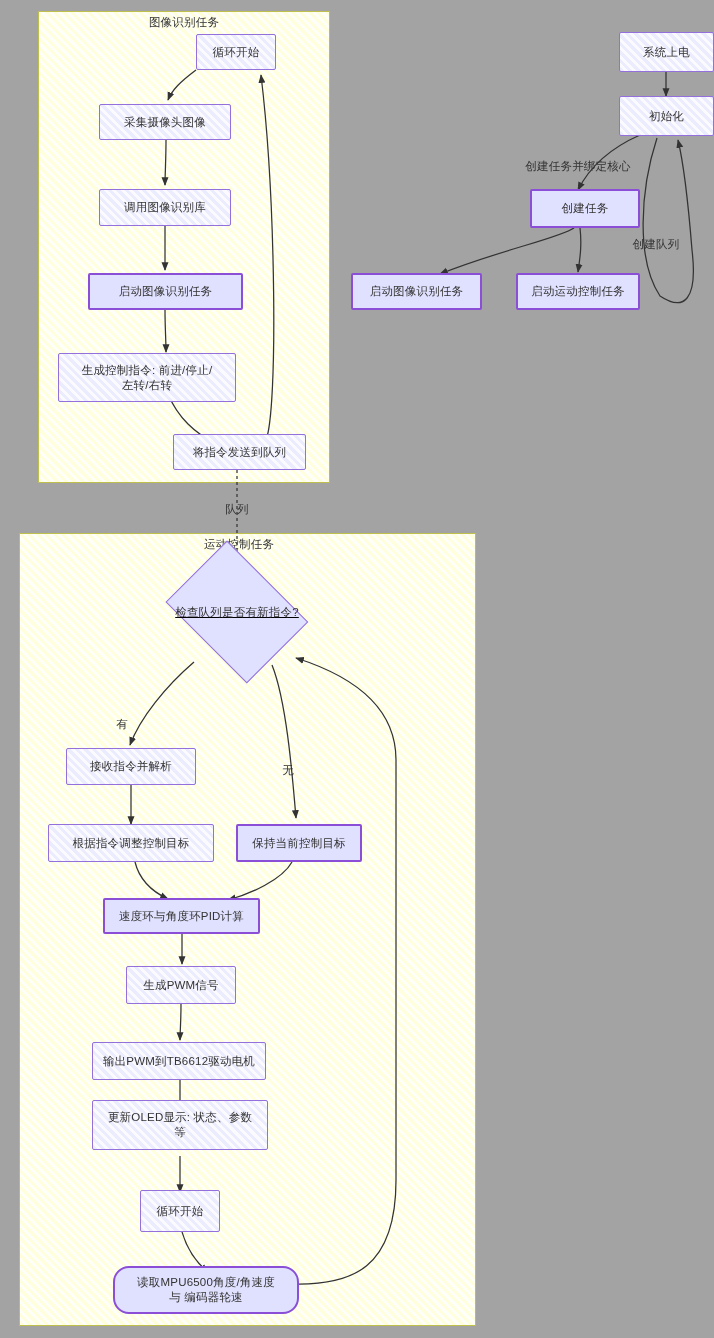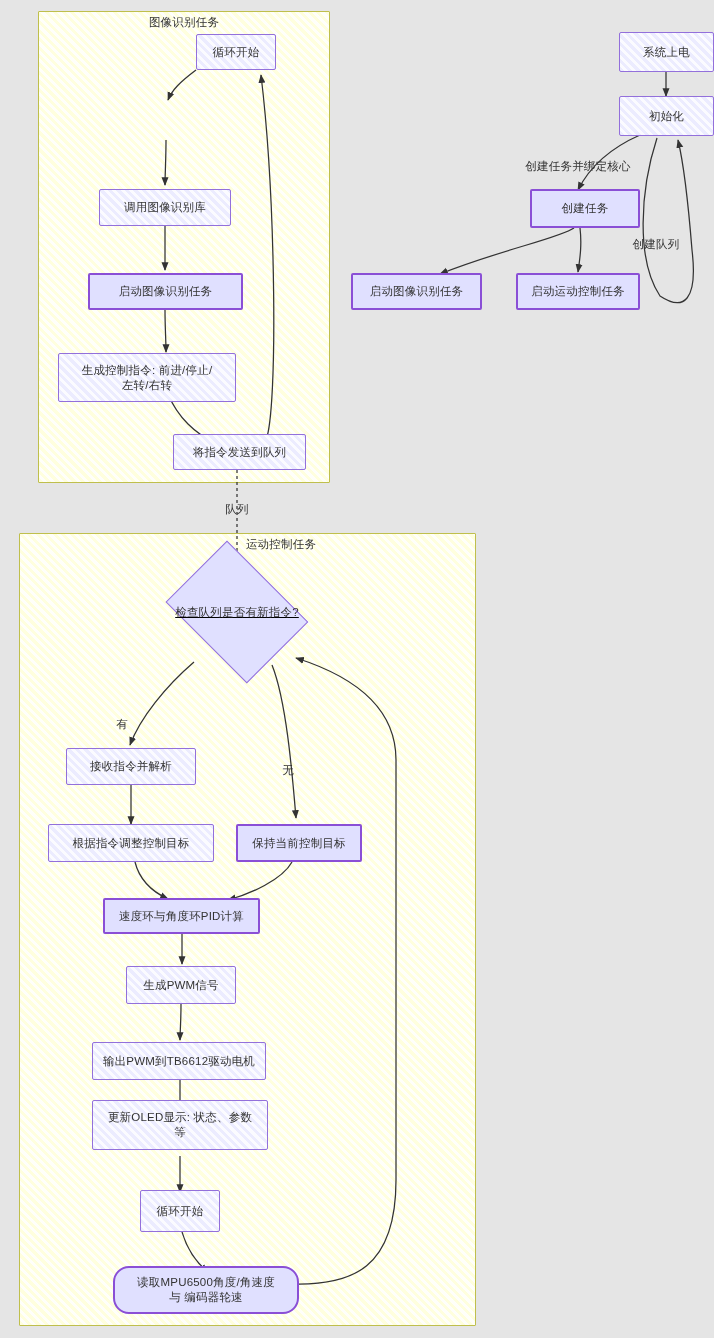--- a/index.html
+++ b/index.html
@@ -5,21 +5,21 @@
 <style>
   html,body{margin:0;padding:0;background:#ffffff;}
   body{
     font-family:"Liberation Sans","DejaVu Sans",sans-serif;
     -webkit-font-smoothing:antialiased;
   }
   #canvas{
     position:relative;
     width:714px;
     height:1338px;
-    background:#e5e5e5;
+    background:#a3a3a3;
     overflow:hidden;
   }
   svg.layer{
     position:absolute;
     left:0; top:0;
     width:714px; height:1338px;
     pointer-events:none;
   }
   
   .cluster{
@@ -110,21 +110,21 @@
 </style>
 </head>
 <body>
 
 <div id="canvas">
 
   <div class="cluster" style="left:38px; top:11px; width:292px; height:472px;"></div>
   <div class="cluster" style="left:19px; top:533px; width:457px; height:793px;"></div>
 
   <div class="cluster-title" style="left:184px; top:15px;">图像识别任务</div>
-  <div class="cluster-title" style="left:239px; top:537px;margin-left:42px;">运动控制任务</div>
+  <div class="cluster-title" style="left:239px; top:537px;">运动控制任务</div>
 
   <svg class="layer" viewBox="0 0 714 1338">
     <defs>
       <marker id="arw" viewBox="0 0 10 10" refX="9" refY="5" markerWidth="7" markerHeight="7" orient="auto-start-reverse">
         <path d="M0,1 L10,5 L0,9 z" fill="#333333"></path>
       </marker>
     </defs>
     <g fill="none" stroke="#333333" stroke-width="1.25" marker-end="url(#arw)">
 
       <path d="M666,72 L666,96"></path>
@@ -169,20 +169,21 @@
   <div class="node" style="left:619px; top:96px; width:95px; height:40px;">初始化</div>
 
   <div class="node hl" style="left:530px; top:189px; width:110px; height:39px;">创建任务</div>
 
   <div class="node hl" style="left:351px; top:273px; width:131px; height:37px;">启动图像识别任务</div>
 
   <div class="node hl" style="left:516px; top:273px; width:124px; height:37px;">启动运动控制任务</div>
 
   <div class="node" style="left:196px; top:34px; width:80px; height:36px;">循环开始</div>
 
+  <div class="node" style="left:99px; top:104px; width:132px; height:36px;">采集摄像头图像</div>
 
   <div class="node" style="left:99px; top:189px; width:132px; height:37px;">调用图像识别库</div>
 
   <div class="node hl" style="left:88px; top:273px; width:155px; height:37px;">启动图像识别任务</div>
 
   <div class="node" style="left:58px; top:345px; width:178px; height:49px;margin-top:8px;">生成控制指令: 前进/停止/
 左转/右转</div>
 
   <div class="node" style="left:173px; top:434px; width:133px; height:36px;">将指令发送到队列</div>
 

